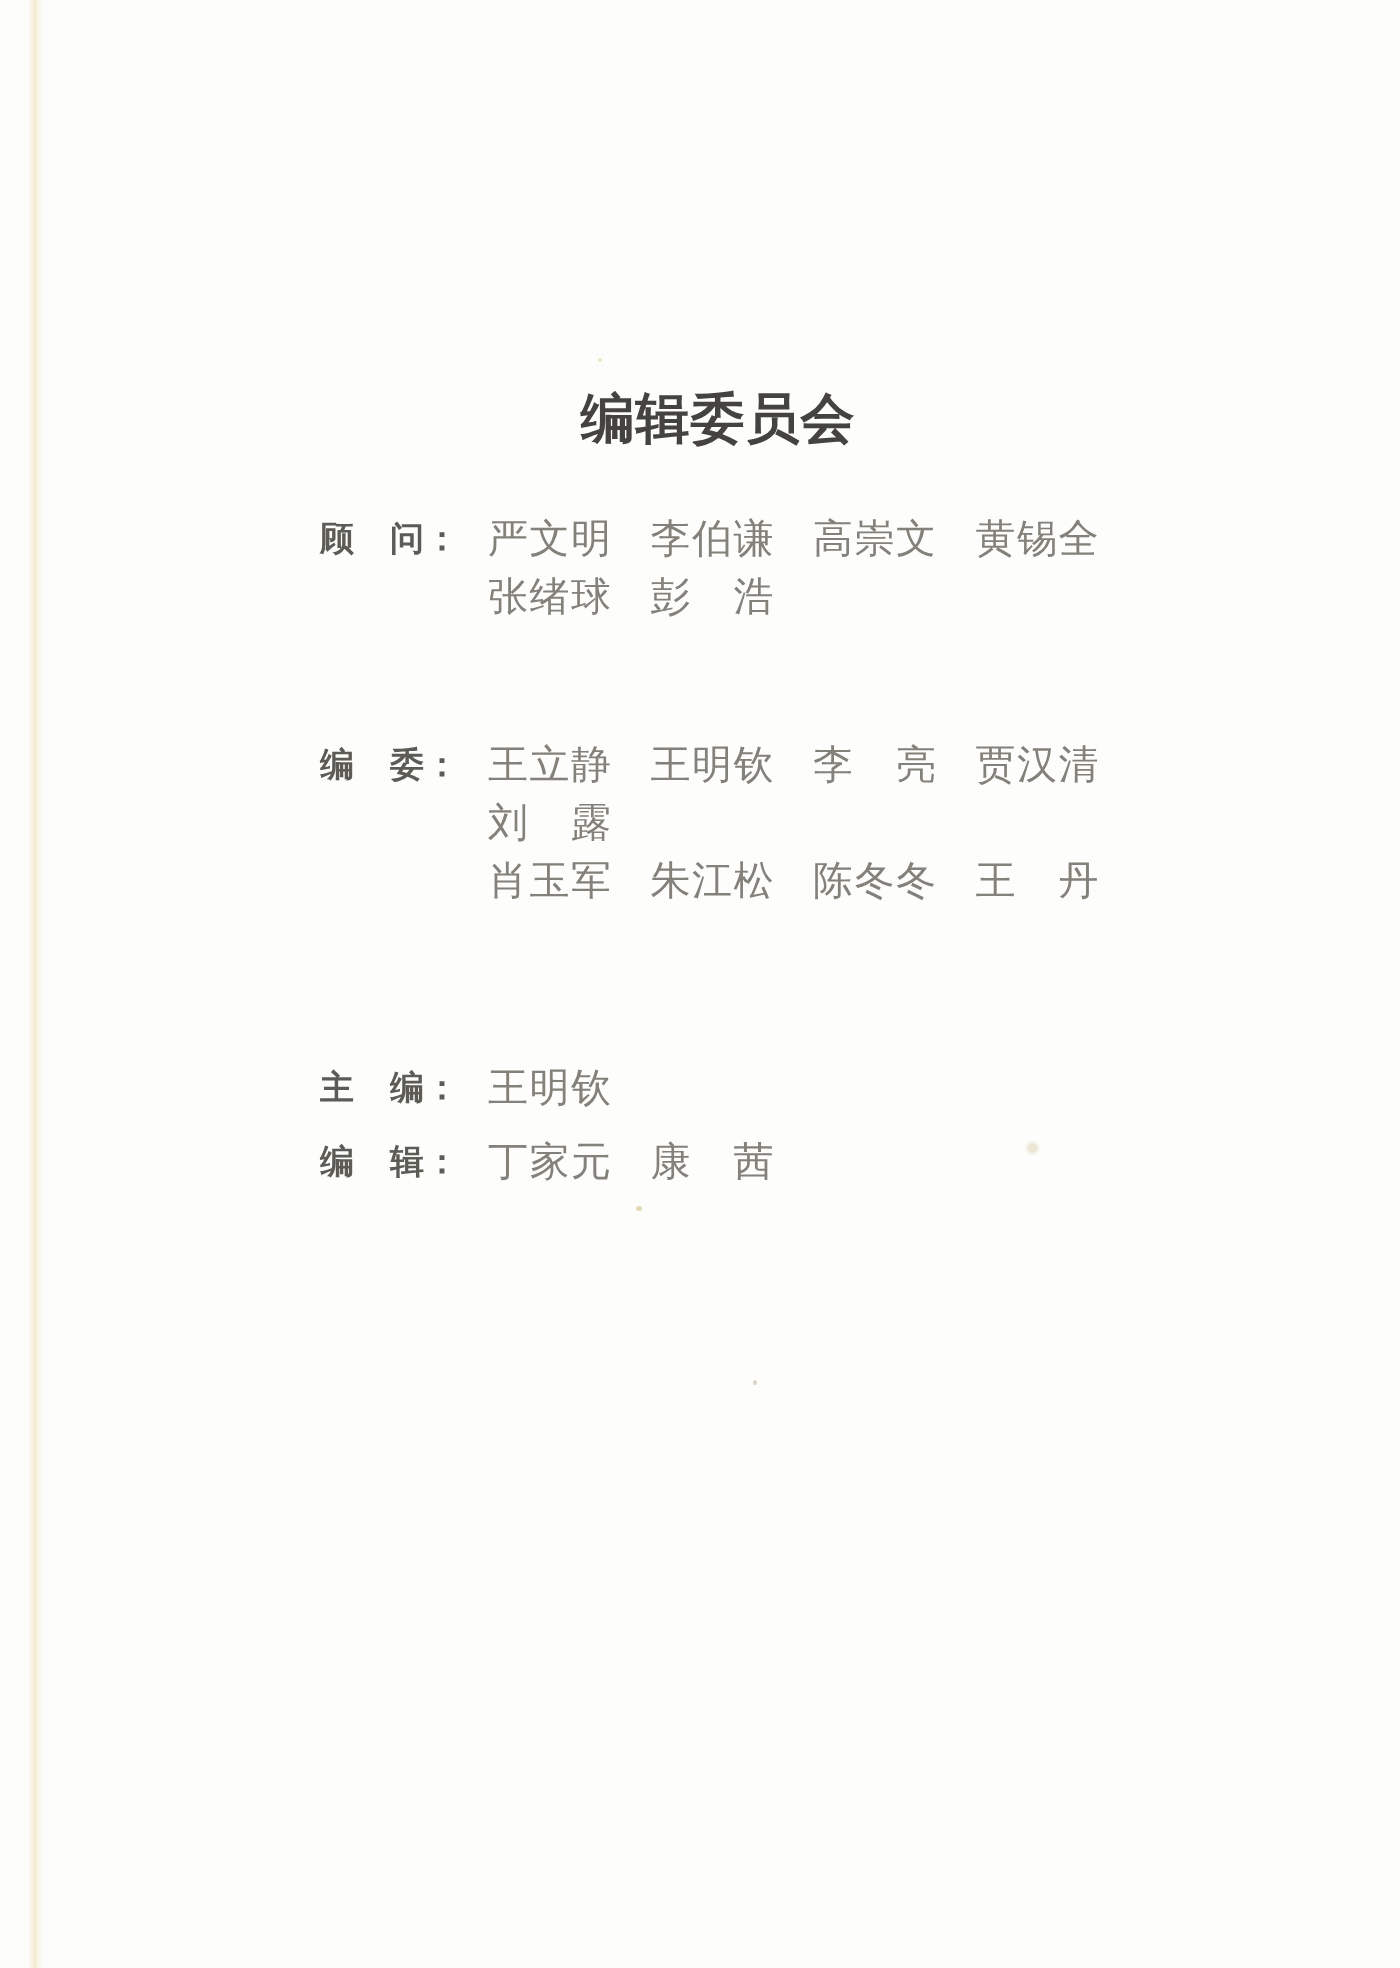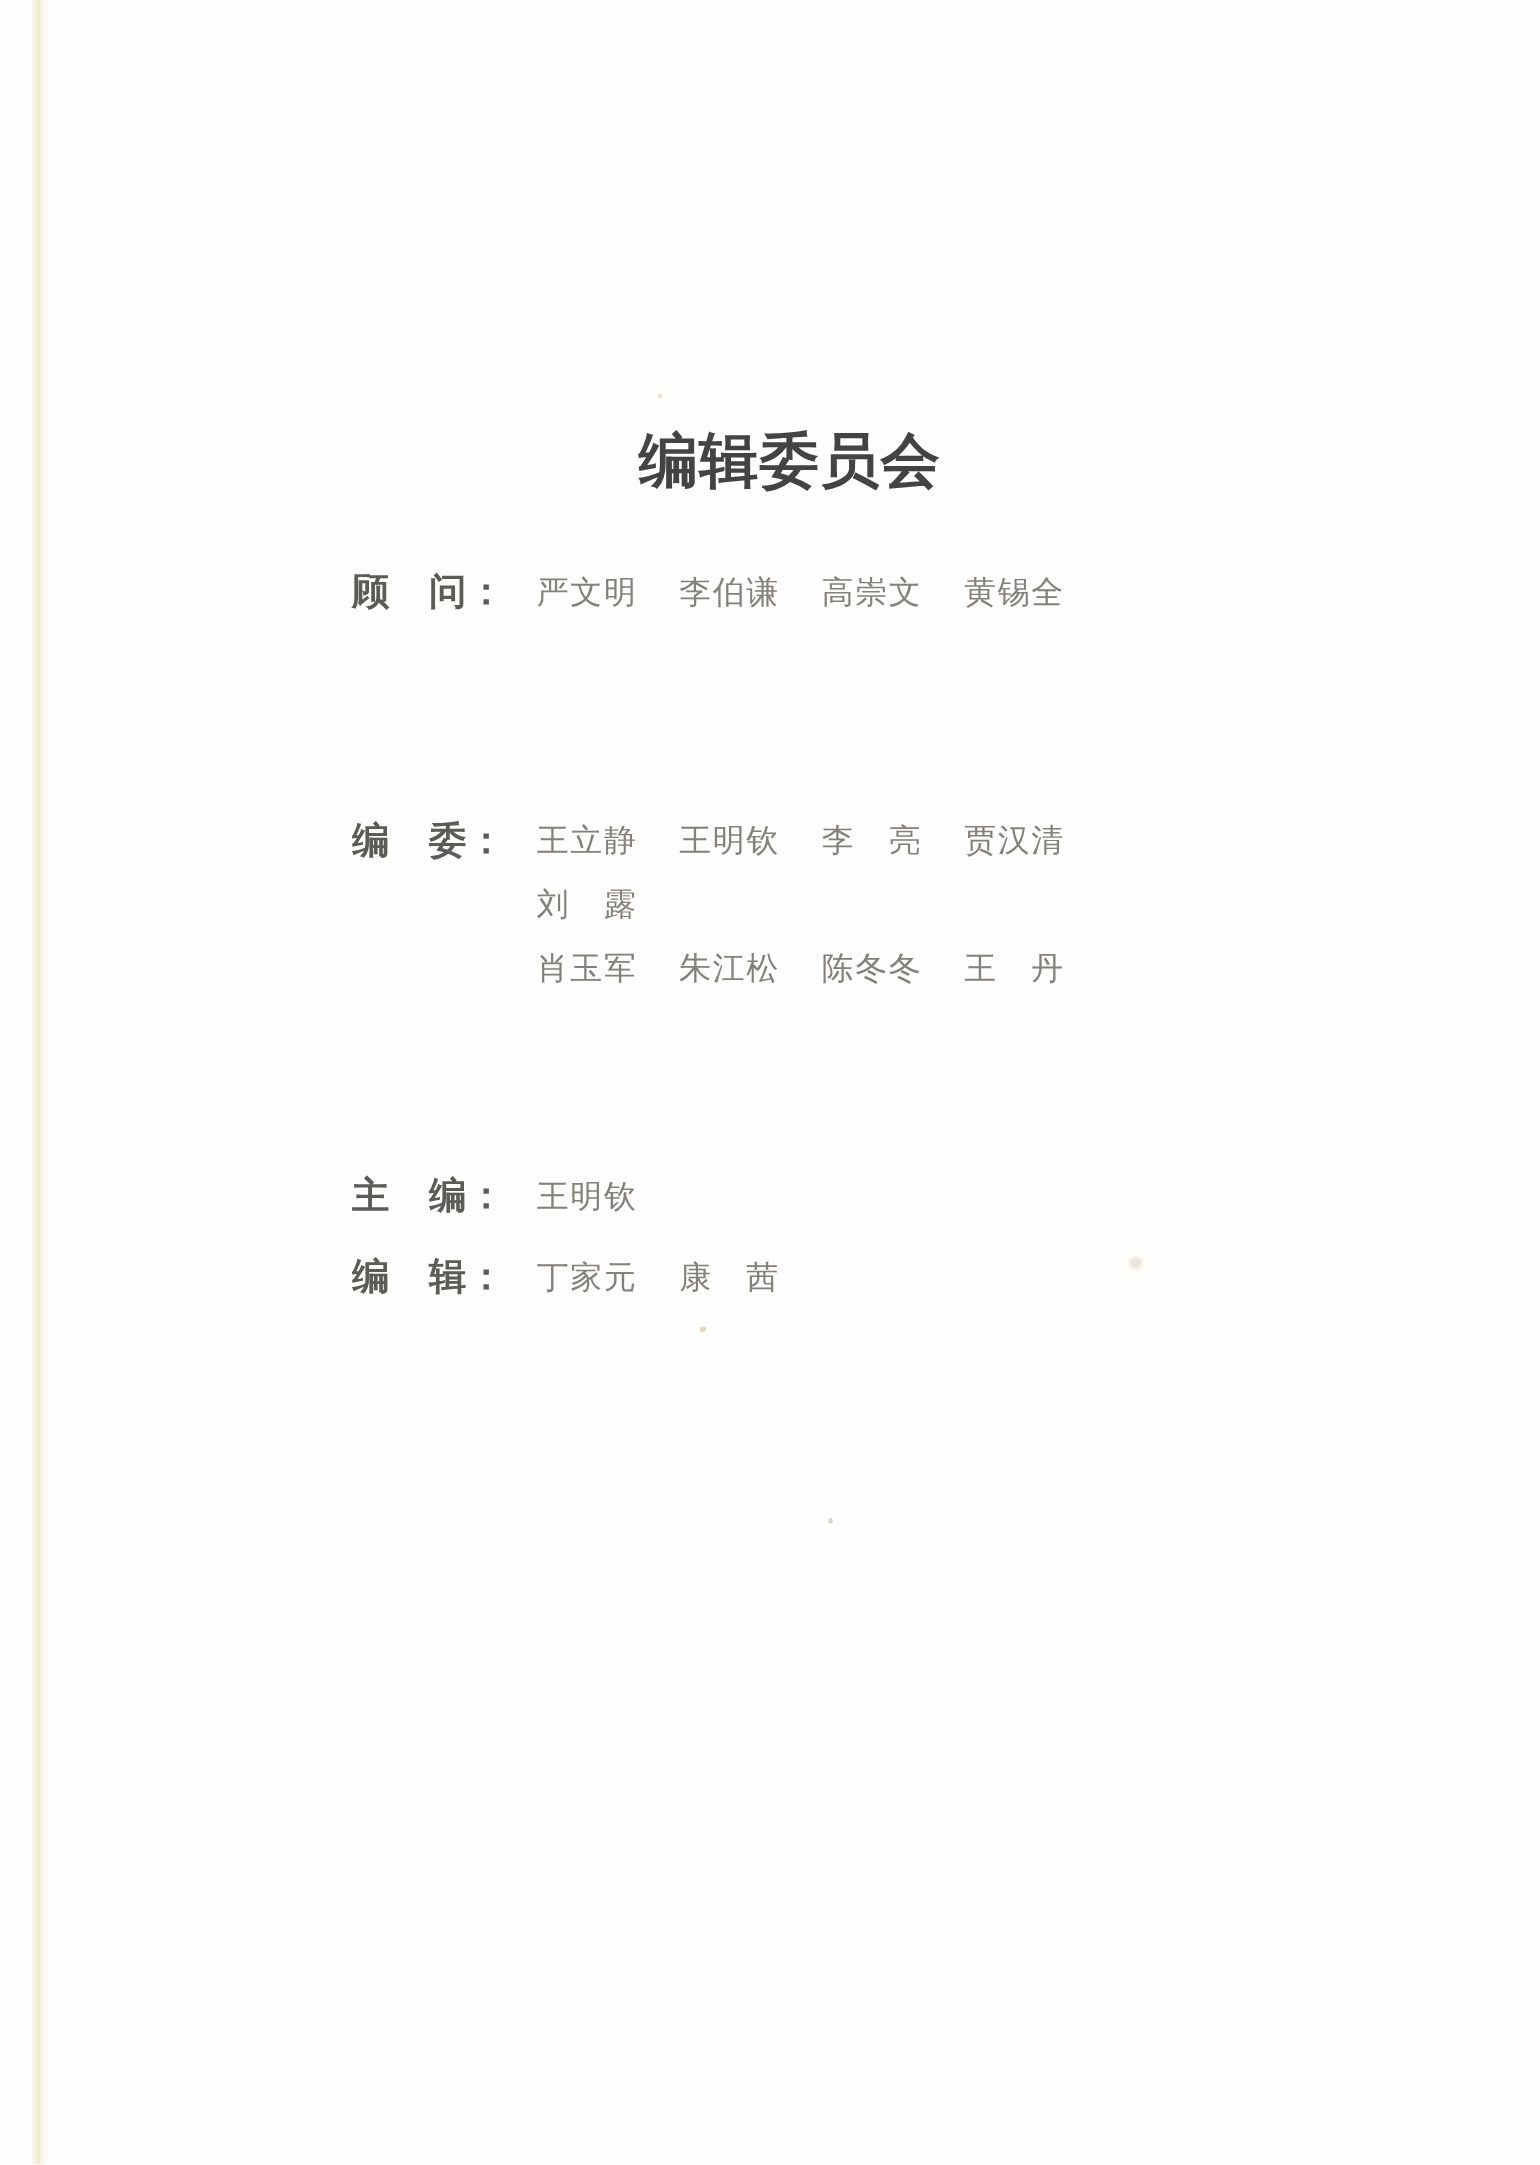--- a/index.html
+++ b/index.html
@@ -62,21 +62,21 @@
     letter-spacing: 1px;
     white-space: nowrap;
   }
   .names { display: block; }
   .row {
     display: flex;
     column-gap: 38px;
     line-height: 58px;
   }
   .name {
-    font-size: 29px;
+    font-size: 40px;
     color: var(--ink-name);
     letter-spacing: 1.5px;
     white-space: pre;
   }
   
   .speck {
     position: absolute;
     border-radius: 50%;
   }
   .speck-1 { left: 1028px; top: 1144px; width: 9px; height: 8px; background: #ece5d4; box-shadow: 0 0 3px 2px rgba(236,229,212,.8); }
@@ -94,20 +94,24 @@
 
   <div id="sections">
   <section class="section" style="top: 510px;">
     <div class="label">顾　问：</div>
     <div class="names">
           <div class="row">
             <span class="name">严文明</span>
             <span class="name">李伯谦</span>
             <span class="name">高崇文</span>
             <span class="name">黄锡全</span>
+          </div>
+          <div class="row">
+            <span class="name">张绪球</span>
+            <span class="name">彭　浩</span>
           </div>
         </div>
   </section>
 
   <section class="section" style="top: 736px;">
     <div class="label">编　委：</div>
     <div class="names">
           <div class="row">
             <span class="name">王立静</span>
             <span class="name">王明钦</span>

